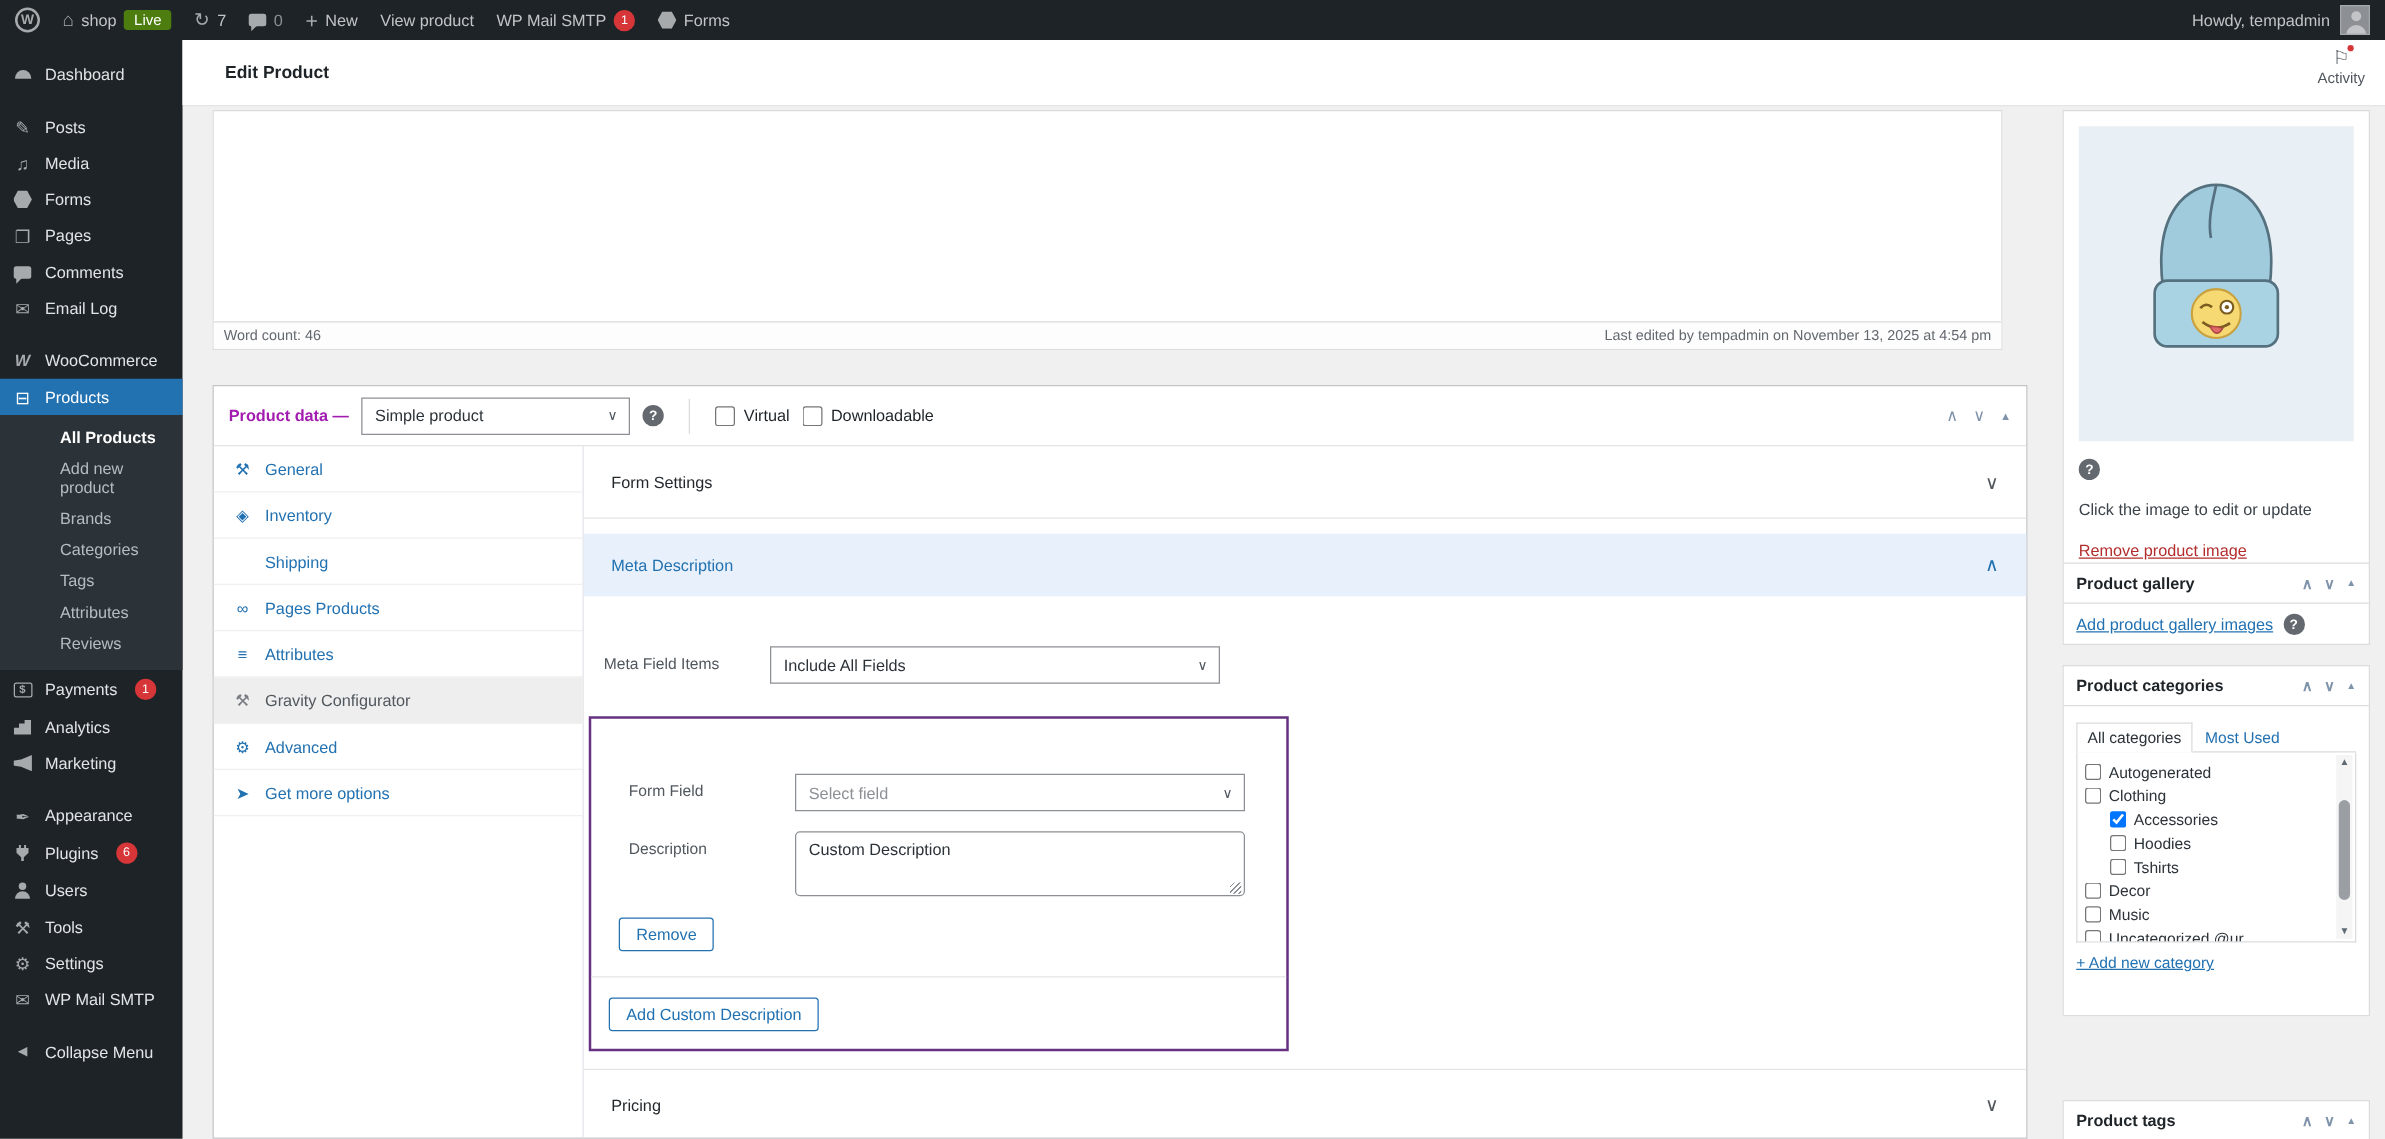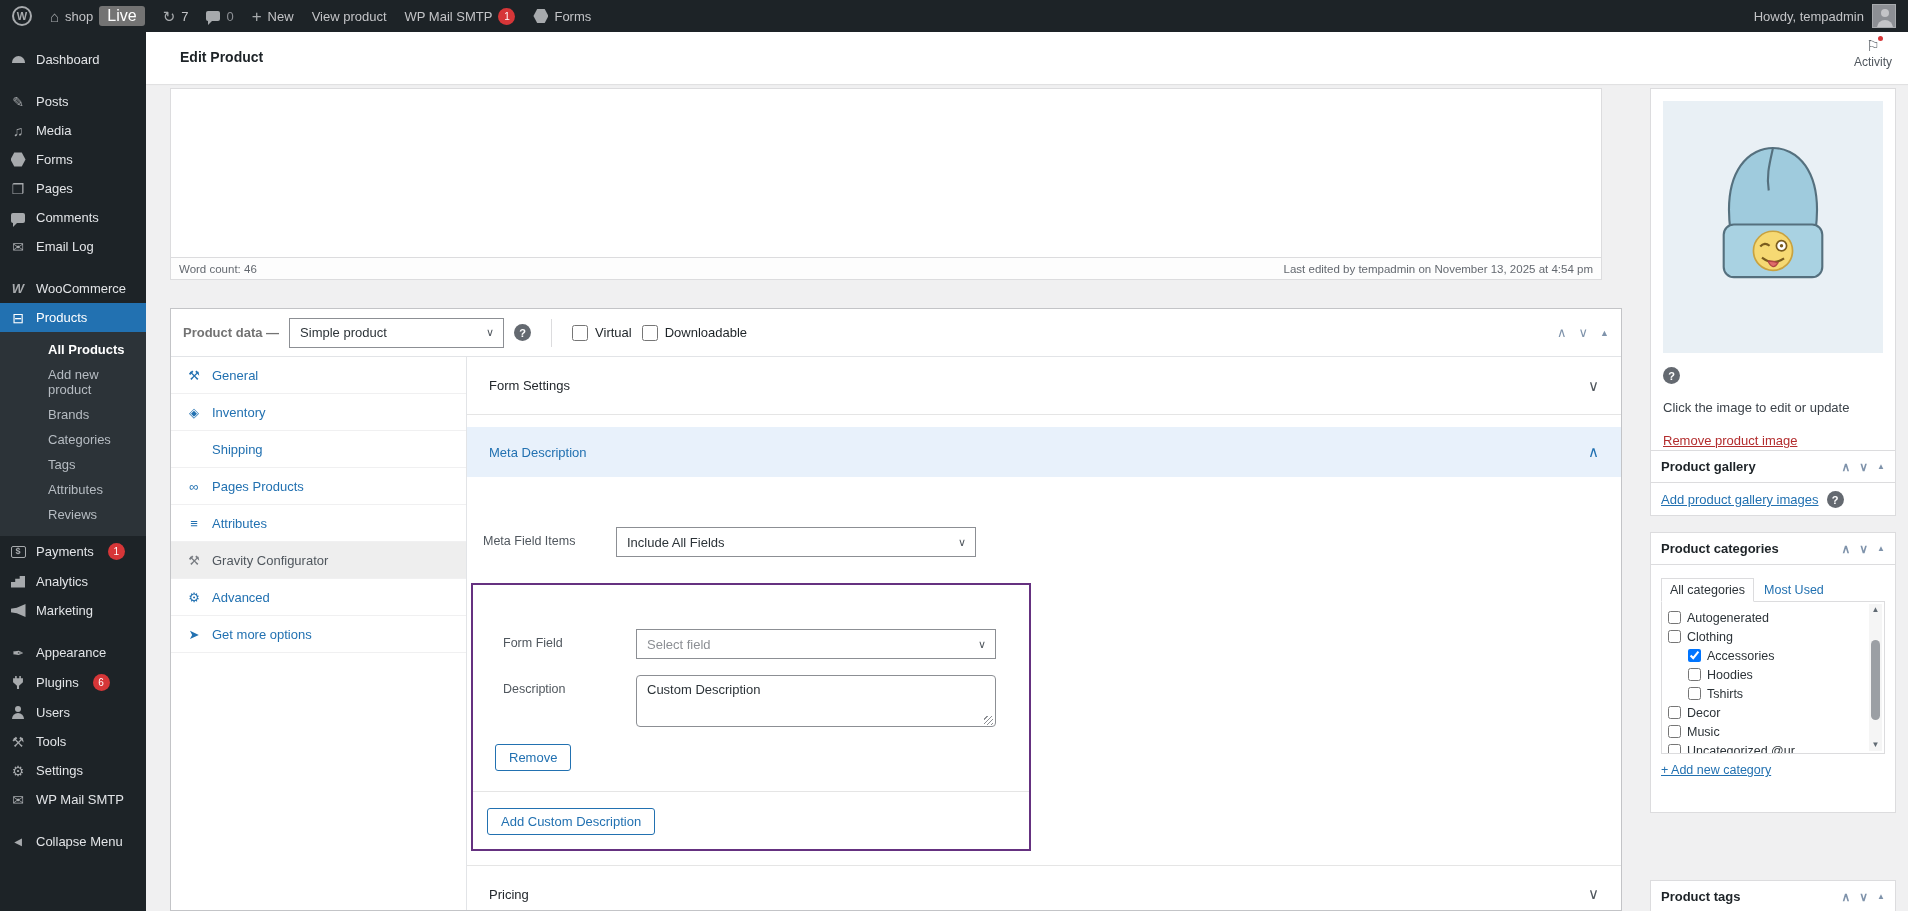--- a/index.html
+++ b/index.html
@@ -6,21 +6,21 @@
   html,body{width:1908px;height:911px;overflow:hidden;background:#f0f0f1;
     font-family:"Liberation Sans",sans-serif;color:#1d2327;font-size:13px}
 
   
   .adminbar{position:absolute;top:0;left:0;width:1908px;height:32px;background:#1d2327;
     color:#c3c4c7;display:flex;align-items:center;padding:0 12px;gap:18px;z-index:50}
   .ab-item{display:flex;align-items:center;gap:6px;color:#c3c4c7}
   .wplogo{width:20px;height:20px;border:2px solid #a7aaad;border-radius:50%;display:grid;
     place-items:center;font-size:11px;font-weight:bold;color:#a7aaad}
   .glyph{font-size:15px;color:#a7aaad;line-height:1}
-  .live{background:#737373;color:#fff;padding:1px 8px;border-radius:3px;font-size:16px}
+  .live{background:#4d7c0f;color:#fff;padding:1px 8px;border-radius:3px;font-size:12px}
   .redbadge{background:#d63638;color:#fff;border-radius:50%;min-width:17px;height:17px;
     font-size:10px;display:grid;place-items:center;padding:0 2px}
   .bubble{width:14px;height:10px;background:#a7aaad;border-radius:2px;position:relative;display:inline-block}
   .bubble::after{content:"";position:absolute;left:2px;bottom:-4px;border:4px solid transparent;
     border-top-color:#a7aaad;border-left-color:#a7aaad}
   .hexagon{width:15px;height:15px;background:#a7aaad;display:inline-block;
     clip-path:polygon(25% 4%,75% 4%,100% 50%,75% 96%,25% 96%,0 50%)}
   .ab-right{margin-left:auto;display:flex;align-items:center;gap:8px}
   .avatar{width:24px;height:24px;background:#8c8f94;position:relative;overflow:hidden;border:1px solid #a7aaad}
   .avatar::before{content:"";position:absolute;top:4px;left:8px;width:8px;height:8px;border-radius:50%;background:#c3c4c7}
@@ -63,21 +63,21 @@
 
   
   .editor{position:absolute;left:170px;top:88px;width:1432px;height:192px;background:#fff;
     border:1px solid #dcdcde;display:flex;flex-direction:column;justify-content:flex-end}
   .statusbar{height:22px;border-top:1px solid #dcdcde;display:flex;justify-content:space-between;
     align-items:center;font-size:11.5px;color:#646970;padding:0 8px;background:#fdfdfd}
 
   
   .pd-panel{position:absolute;left:170px;top:308px;width:1452px;height:603px;background:#fff;border:1px solid #c3c4c7}
   .pd-head{height:48px;display:flex;align-items:center;gap:10px;padding:0 12px;border-bottom:1px solid #e2e4e7}
-  .pd-title{font-weight:bold;font-size:13px;color:#737373}
+  .pd-title{font-weight:bold;font-size:13px;color:#a21caf}
   .sel{position:relative;border:1px solid #8c8f94;border-radius:0;height:30px;display:flex;
     align-items:center;padding:0 30px 0 10px;font-size:13px;background:#fff;color:#2c3338;cursor:pointer}
   .sel .chev{position:absolute;right:9px;color:#50575e;font-size:11px}
   .sel.w215{min-width:215px}
   .qicon{width:17px;height:17px;border-radius:50%;background:#646970;color:#fff;font-size:11px;
     display:grid;place-items:center;font-weight:bold;flex:none}
   .vdiv{width:1px;height:28px;background:#dcdcde;margin:0 10px}
   .cbrow{display:flex;align-items:center;gap:7px;font-size:13px;color:#1d2327}
   .cbrow input{width:16px;height:16px}
   .sorters{margin-left:auto;display:flex;gap:12px;color:#7f93ab;font-size:13px;align-items:center}
@@ -95,21 +95,21 @@
   .sec-row{height:58px;display:flex;align-items:center;padding:0 22px;color:#23282d;
     border-bottom:1px solid #e5e5e5;font-size:13px;cursor:pointer}
   .sec-row .schev{margin-left:auto;font-size:15px;color:#50575e}
   .meta-row{height:50px;margin-top:12px;background:#e8f1fb;display:flex;align-items:center;
     padding:0 22px;color:#2271b1;font-size:13px;cursor:pointer}
   .meta-row .schev{margin-left:auto;font-size:15px;color:#2271b1}
 
   .form-row{display:flex;align-items:flex-start;padding-left:16px}
   .flabel{width:133px;padding-top:7px;color:#50575e;font-size:12.5px;flex:none}
   .ctrl360{width:360px}
-  .mfi{margin-top:50px}
+  .mfi{margin-top:40px}
 
   .hl-box{margin:26px 0 0 4px;width:560px;border:2px solid #653180;padding:24px 14px 14px 14px}
   .hl-heading{margin-left:12px;color:#50575e;font-size:12.5px}
   .row-gap20{margin-top:20px}
   .row-gap16{margin-top:16px}
   .txtarea{width:360px;height:52px;border:1px solid #8c8f94;border-radius:4px;padding:6px 10px;
     font-size:13px;color:#2c3338;font-family:"Liberation Sans",sans-serif;resize:none;position:relative;background:#fff}
   .taw{position:relative;width:360px}
   .taw::after{content:"";position:absolute;right:3px;bottom:5px;width:9px;height:9px;
     background:repeating-linear-gradient(135deg,transparent 0 2px,#8c8f94 2px 3px)}

